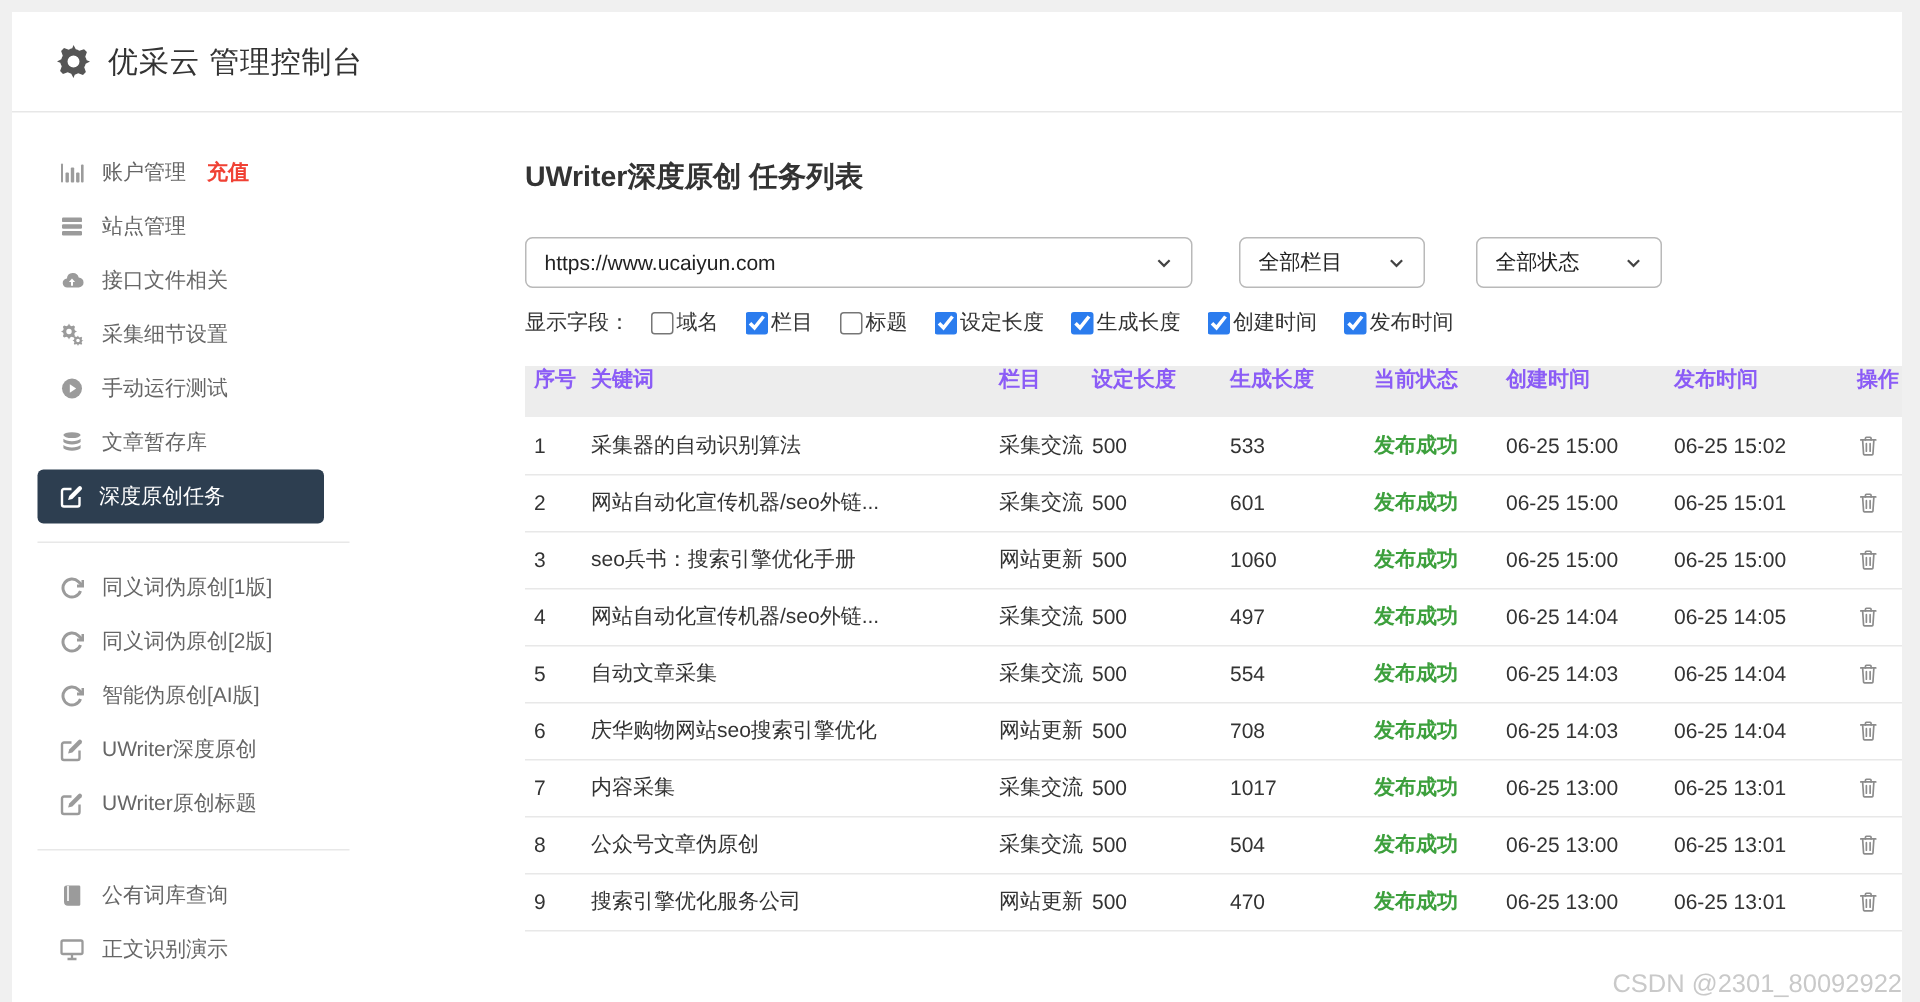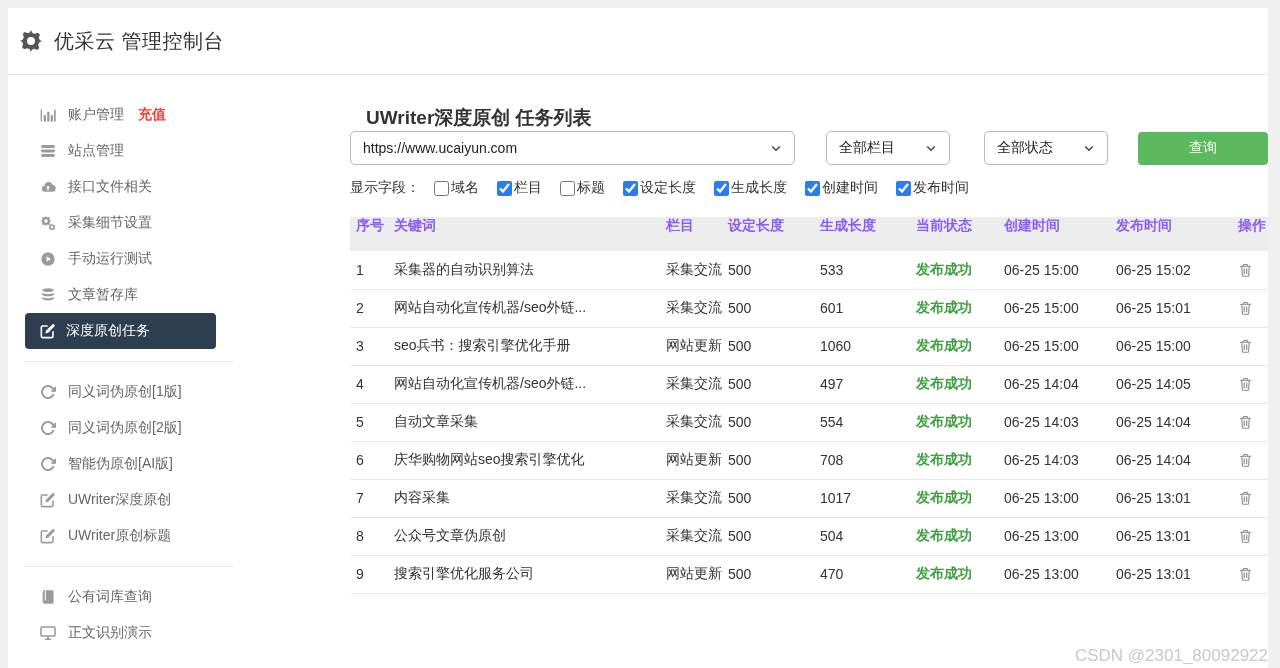--- a/index.html
+++ b/index.html
@@ -10,21 +10,21 @@
     font-family:"Liberation Sans","DejaVu Sans",sans-serif;
     position:relative;
   }
   .card {
     position:absolute; left:8px; top:8px; width:1260px; height:660px;
     background:#fff;
   }
   
   .topbar {
     height:67px; border-bottom:1px solid #e7e7e7;
-    display:flex; align-items:center; padding-left:12px; gap:12px;
+    display:flex; align-items:center; padding-left:30px; gap:12px;
   }
   .topbar .gear { width:22px; height:22px; color:#555; display:flex; }
   .topbar .gear svg { width:22px; height:22px; }
   .app-title { font-size:20px; font-weight:400; color:#333; margin:0; letter-spacing:.5px; }
 
   
   .layout { display:flex; height:592px;justify-content:space-between; }
   .sidebar { width:242px; padding-top:22px; flex:none; }
   .nav-item {
     height:36px; width:191px; margin-left:17px; padding-left:15px;
@@ -34,22 +34,22 @@
   .nav-item .ic { width:16px; height:16px; color:#9b9b9b; display:flex; flex:none; }
   .nav-item .ic svg { width:16px; height:16px; }
   .nav-item.active { background:var(--c-active,#2d3e50); color:#fff;gap:10px; }
   .nav-item.active .ic { color:#fff; }
   .badge { color:var(--c-badge,#f04134); font-weight:bold; font-size:14px; margin-left:2px; }
   .badge:empty { display:none; }
   .divider { border-top:1px solid #e8e8e8; margin:12px 17px; }
 
   
   .main { width:918px; flex:none; }
-  .page-title { margin:30px 0 0 16px; font-size:19px; font-weight:bold; color:#333; }
-  .filter-row { display:flex; align-items:center; }
+  .page-title { margin:30px 0 0 0; font-size:19px; font-weight:bold; color:#333; }
+  .filter-row { display:flex; align-items:center; margin-top:27px; }
   .sel {
     height:34px; background:#fff; border:1px solid #b9b9b9; border-radius:5px;
     display:flex; align-items:center; justify-content:space-between;
     padding:0 12px; font-size:14px; color:#222; cursor:pointer;
   }
   .sel-site { width:445px; }
   .sel-col { width:124px; margin-left:31px; }
   .sel-status { width:124px; margin-left:34px; }
   .chev { display:flex; width:12px; height:12px; color:#444; }
   .chev svg { width:12px; height:12px; }
@@ -287,21 +287,20 @@
           </span>
         </div>
         <div class="sel sel-status">
           <span>全部状态</span>
           <span class="chev">
             <svg viewBox="0 0 16 16" fill="none" stroke="currentColor" stroke-width="2">
                 <path d="M3 6l5 5 5-5"></path>
               </svg>
           </span>
         </div>
-        <button class="btn-query">查询</button>
       </div>
 
       <div class="fields-row">
         <span class="fields-label">显示字段：</span>
         <div style="display:flex;align-items:center;">
 
             <label class="field-opt">
               <input type="checkbox" style="">
               <span>域名</span>
             </label>

